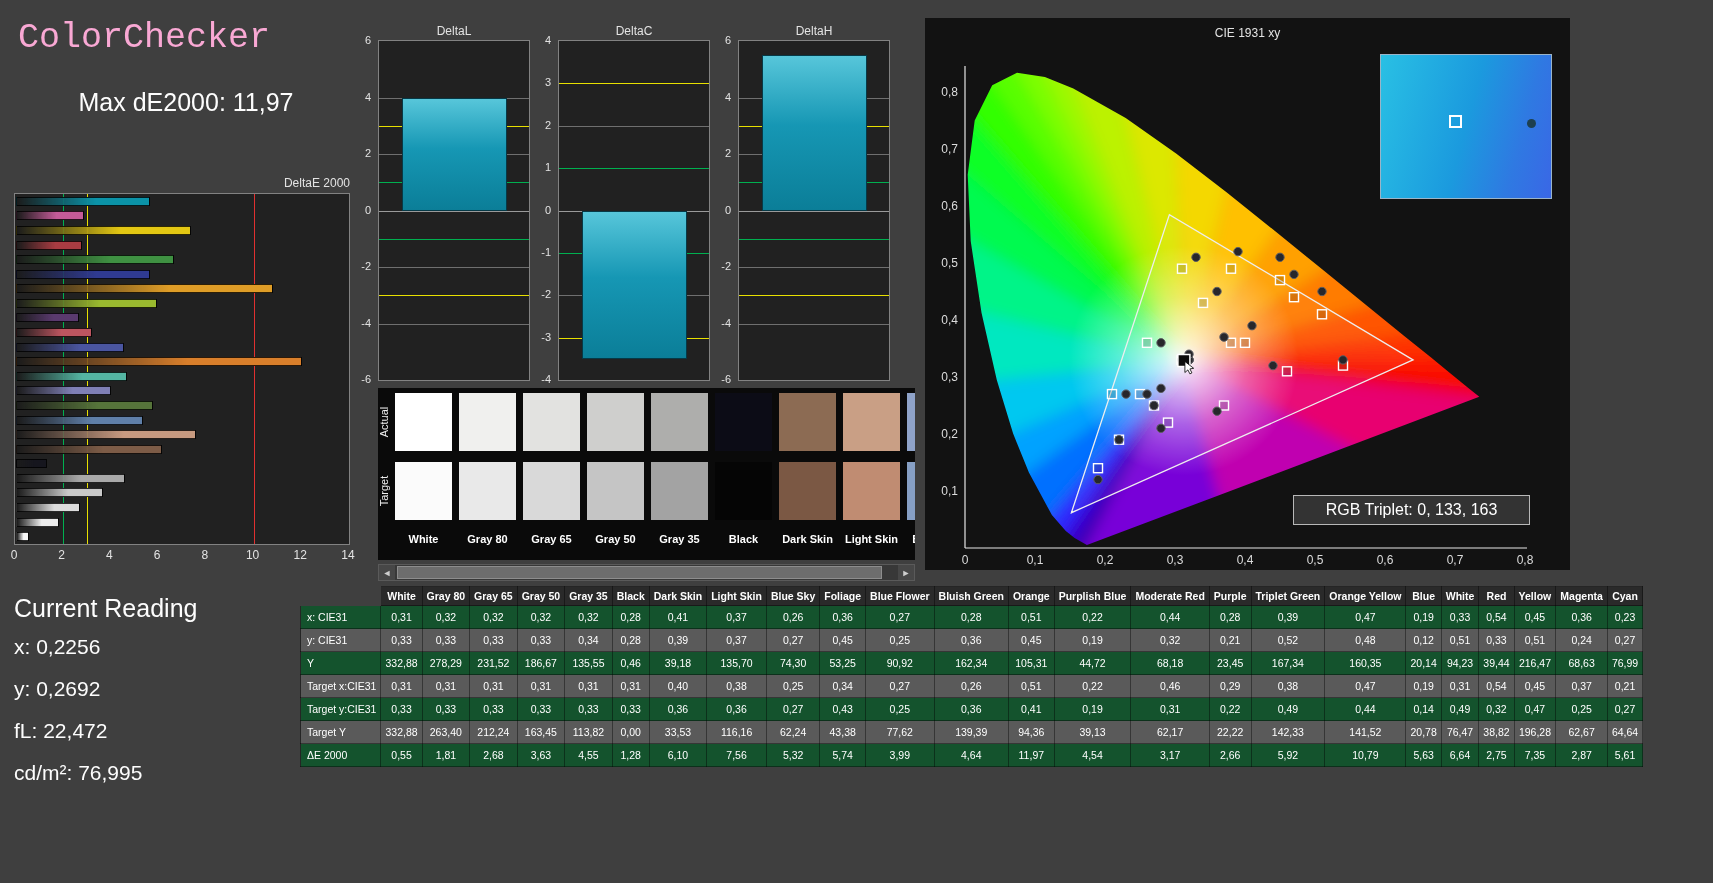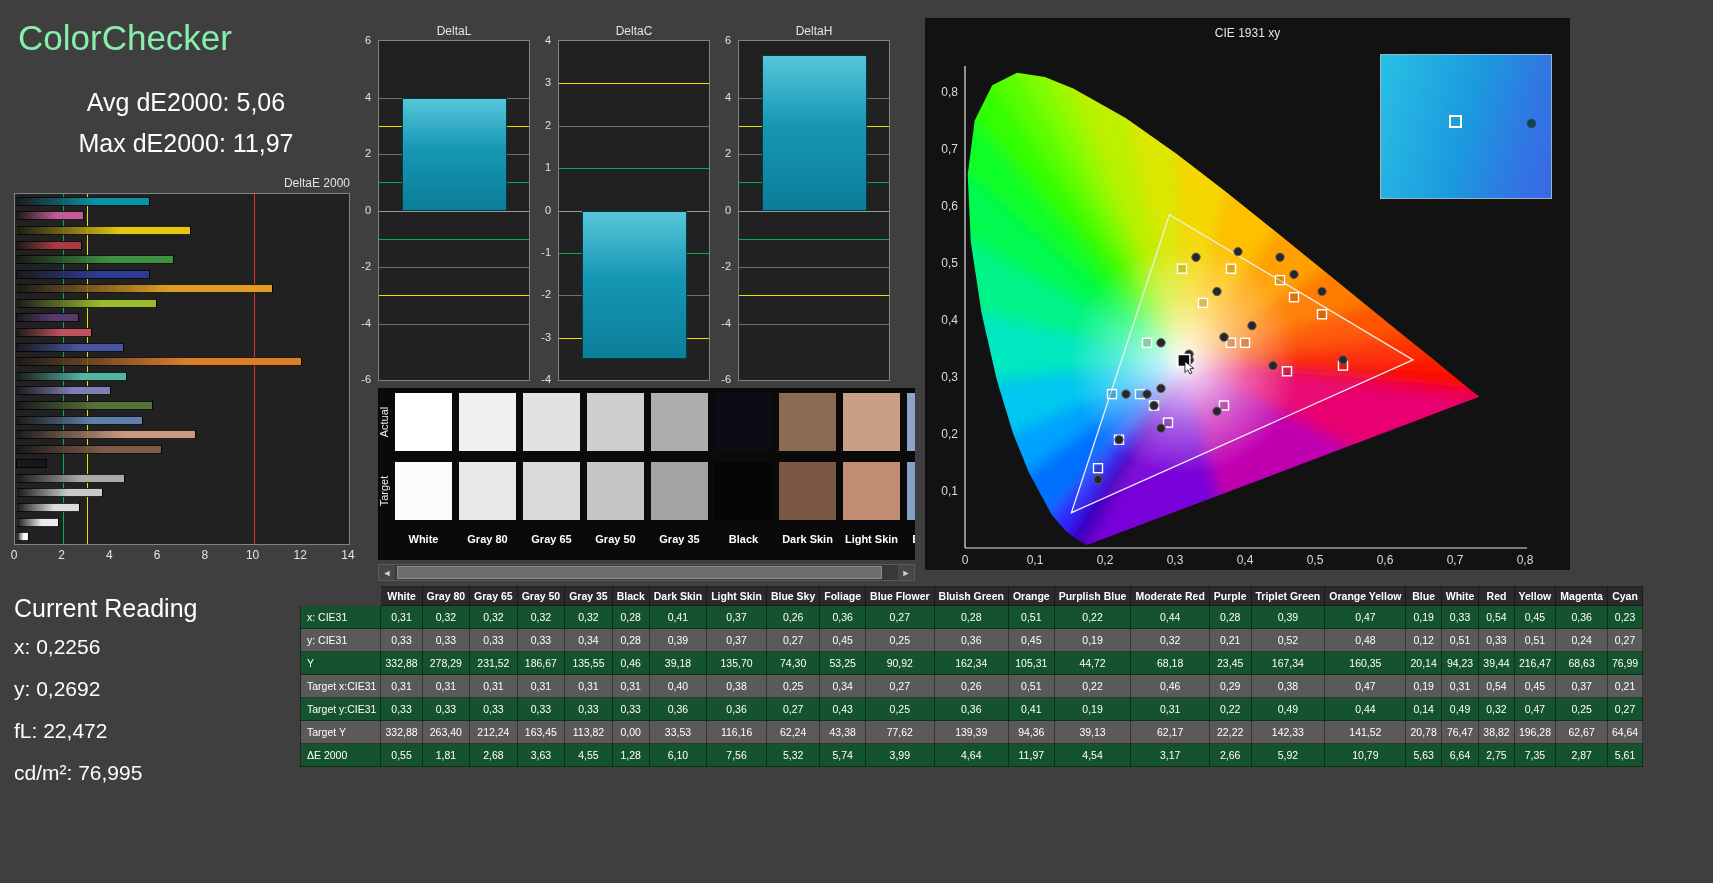--- a/index.html
+++ b/index.html
@@ -1,17 +1,17 @@
 <!DOCTYPE html>
 <html><head>
 <meta charset="utf-8">
 <style>
   *{margin:0;padding:0;box-sizing:border-box;}
   body{width:1713px;height:883px;background:#3f3f3f;font-family:"Liberation Sans",sans-serif;color:#fff;overflow:hidden;position:relative;}
-  .app-title{position:absolute;left:18px;top:18px;font-size:35px;color:#86efac;}
+  .app-title{position:absolute;left:18px;top:18px;font-size:35px;color:#f9a8d4;font-family:Liberation Mono, monospace;}
   .stats{position:absolute;left:0;top:82px;width:372px;text-align:center;color:#fdfdfd;}
   .stat{font-size:25px;line-height:41px;}
   .chart-title{font-size:12px;color:#e3e3e3;}
   .plotpanel{background:#212121;border:1px solid #828282;}
   .deltae-wrap{position:absolute;left:8px;top:176px;width:356px;height:396px;}
   .deltae-title{position:absolute;left:6px;top:0;width:336px;text-align:right;}
   .deltae-plot{position:absolute;left:6px;top:17px;width:336px;height:352px;overflow:hidden;}
   .vline{position:absolute;top:0;bottom:0;width:1px;}
   .hbar{position:absolute;left:1px;height:9px;border:1px solid rgba(0,0,0,0.8);}
   .deltae-axis{position:absolute;left:6px;top:372px;width:348px;height:16px;}
@@ -52,21 +52,20 @@
   .data-table tbody tr.alt{background:#5a5a5a;}
   .data-table th.rowlabel{text-align:left;padding-left:6px;min-width:80px;}
   .data-table thead th.rowlabel{background:transparent;border-color:transparent;}
 </style>
 </head>
 <body>
 
 <div class="app-title">ColorChecker</div>
 
 <div class="stats">
-  <div class="stat">Avg dE2000: 5,06</div>
   <div class="stat">Max dE2000: 11,97</div>
 </div>
 
 <div class="deltae-wrap">
   <div class="chart-title deltae-title">DeltaE 2000</div>
   <div class="deltae-plot plotpanel" id="deltaePlot">
       <div class="vline" style="left: 47.7143px; background: rgb(0, 176, 80);"></div>
       <div class="vline" style="left: 71.5714px; background: rgb(232, 224, 0);"></div>
       <div class="vline" style="left: 238.571px; background: rgb(224, 48, 48);"></div>
       <div class="hbar" style="top: 2.79167px; width: 133.839px; background: linear-gradient(90deg, rgba(25, 25, 25, 0.75), rgb(11, 147, 168) 60%);"></div>
@@ -362,20 +361,21 @@
       <circle cx="292.0" cy="393.2" r="4.2" fill="#27272b" stroke="#5e5e64" stroke-width="1"></circle>
       <circle cx="201.0" cy="376.1" r="4.2" fill="#27272b" stroke="#5e5e64" stroke-width="1"></circle>
       <rect x="252.9" y="336.5" width="12" height="12" fill="#0c0c0c" stroke="#ffffff" stroke-width="1.5"></rect>
       <path d="M259.9,343.5 l0,11 l3,-2.6 l2,4 l2,-1 l-2,-4 l3.8,-0.6 z" fill="#ffffff" stroke="#000000" stroke-width="0.8"></path>
     </svg>
   <div class="chart-title cie-title">CIE 1931 xy</div>
   <div class="cie-inset">
     <div class="inset-square"></div>
     <div class="inset-dot"></div>
   </div>
+  <div class="rgb-box">RGB Triplet: 0, 133, 163</div>
 </div>
 
 <div class="current-reading">
   <div class="cr-title">Current Reading</div>
   <div class="cr-line">x: 0,2256</div>
   <div class="cr-line">y: 0,2692</div>
   <div class="cr-line">fL: 22,472</div>
   <div class="cr-line">cd/m²: 76,995</div>
 </div>
 

